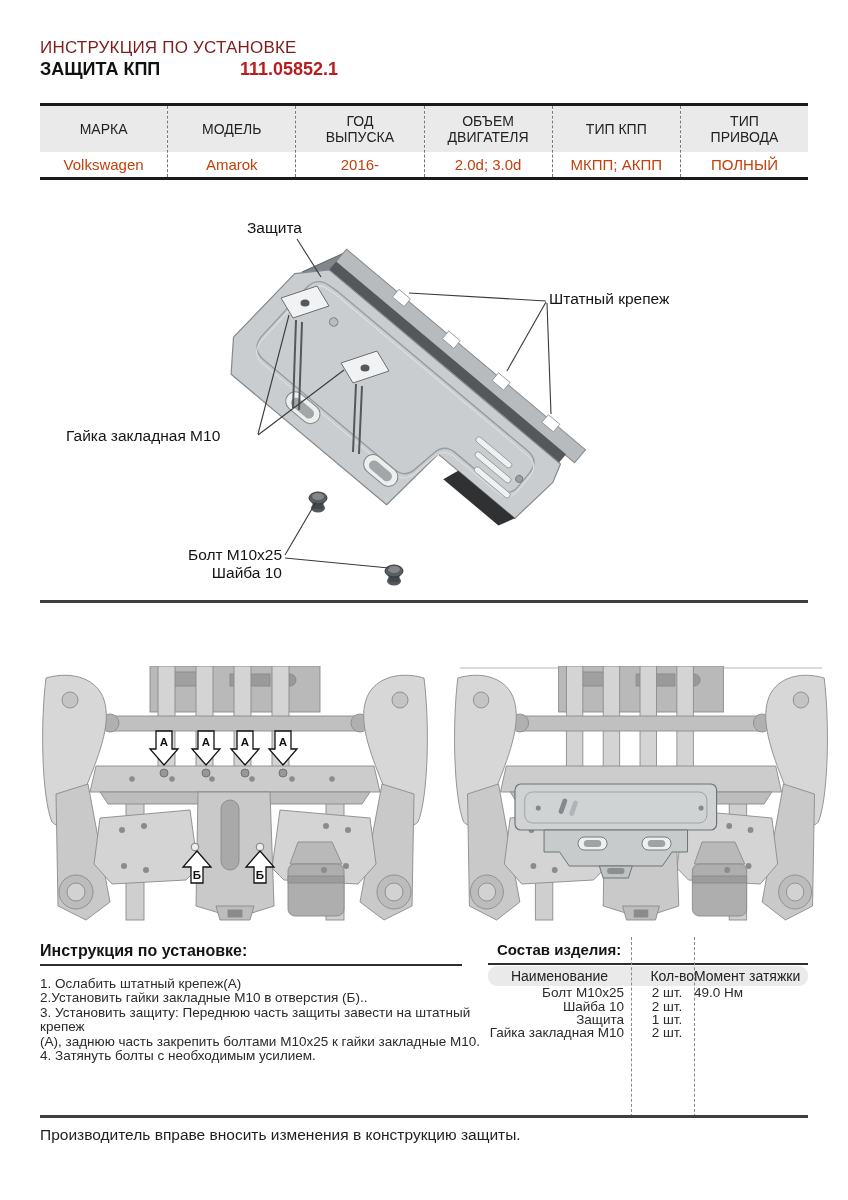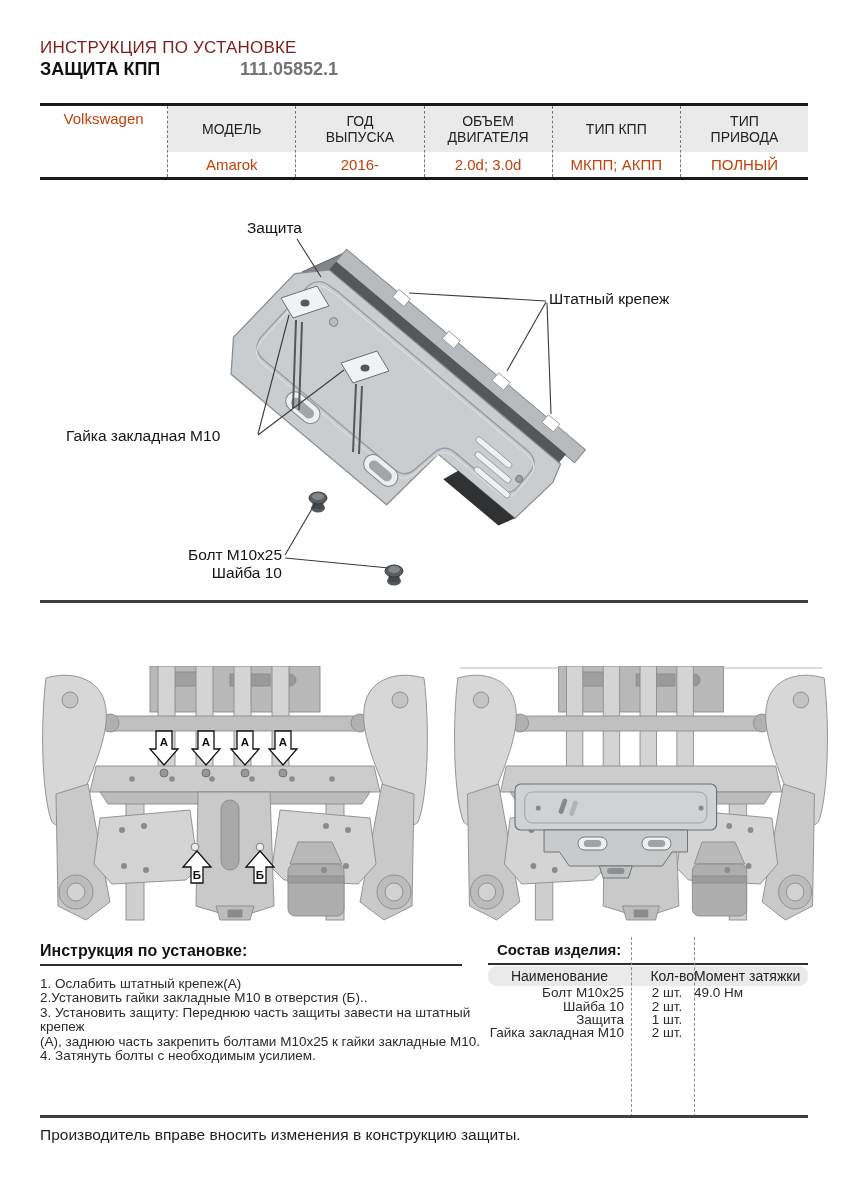--- a/index.html
+++ b/index.html
@@ -2,21 +2,21 @@
 <html><head>
 <meta charset="utf-8">
 <style>
   html,body{margin:0;padding:0;background:#ffffff;}
   #page{position:relative;width:848px;height:1200px;background:#fff;overflow:hidden;
         font-family:"Liberation Sans","DejaVu Sans",sans-serif;color:#1c1c1c;}
   .abs{position:absolute;}
   
   .title1{left:40px;top:38px;font-size:17px;letter-spacing:.2px;color:#7f1d1d;}
   .title2{left:40px;top:59px;font-size:18px;font-weight:bold;color:#111;}
-  .partnum{left:240px;top:59px;font-size:18px;font-weight:bold;color:#737373;}
+  .partnum{left:240px;top:59px;font-size:18px;font-weight:bold;color:#b91c1c;}
   
   #spec{left:40px;top:103px;width:768px;border-top:3px solid #1a1a1a;border-bottom:3px solid #1a1a1a;display:flex;}
   .spec-col{flex:1;display:flex;flex-direction:column;}
   .spec-col:not(:last-child){border-right:1px dashed #777;}
   .spec-head{height:46px;background:#eaeaea;display:flex;align-items:center;justify-content:center;
              text-align:center;font-size:14px;line-height:16px;white-space:pre-line;color:#222;}
   .spec-val{height:25px;display:flex;align-items:center;justify-content:center;font-size:15px;color:#c2410c;}
   
   .rule{background:#3f3f3f;height:3px;}
   
@@ -45,20 +45,21 @@
 <body>
 
 <div id="page">
 
   <div class="abs title1">ИНСТРУКЦИЯ ПО УСТАНОВКЕ</div>
   <div class="abs title2">ЗАЩИТА КПП</div>
   <div class="abs partnum">111.05852.1</div>
 
   <div class="abs" id="spec">
     <div class="spec-col">
+      <div class="spec-head">МАРКА</div>
       <div class="spec-val">Volkswagen</div>
     </div>
     <div class="spec-col">
       <div class="spec-head">МОДЕЛЬ</div>
       <div class="spec-val">Amarok</div>
     </div>
     <div class="spec-col">
       <div class="spec-head">ГОД
 ВЫПУСКА</div>
       <div class="spec-val">2016-</div>

